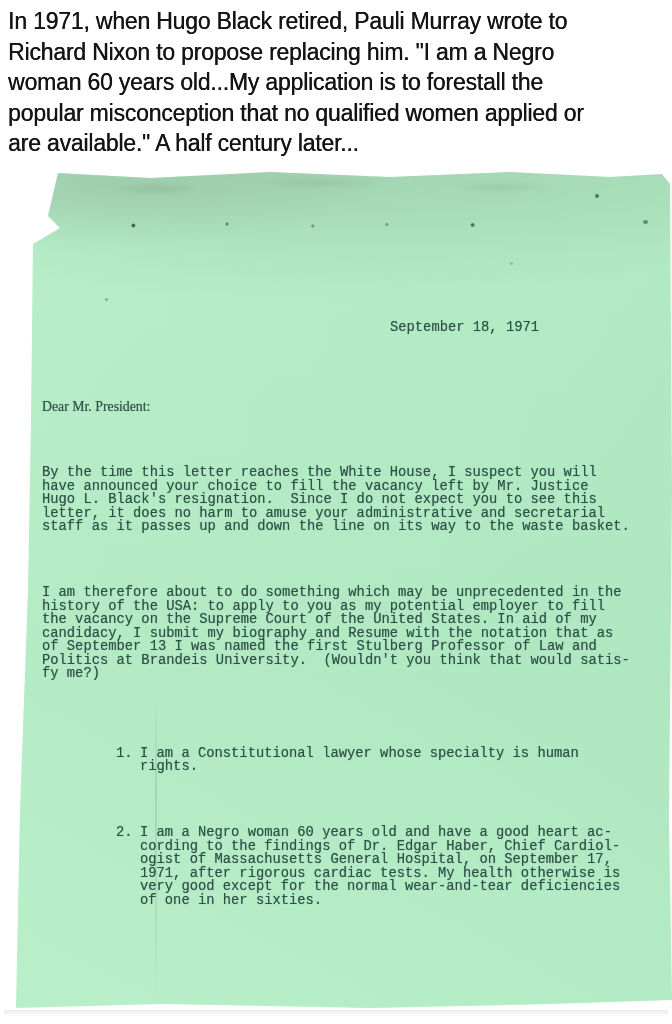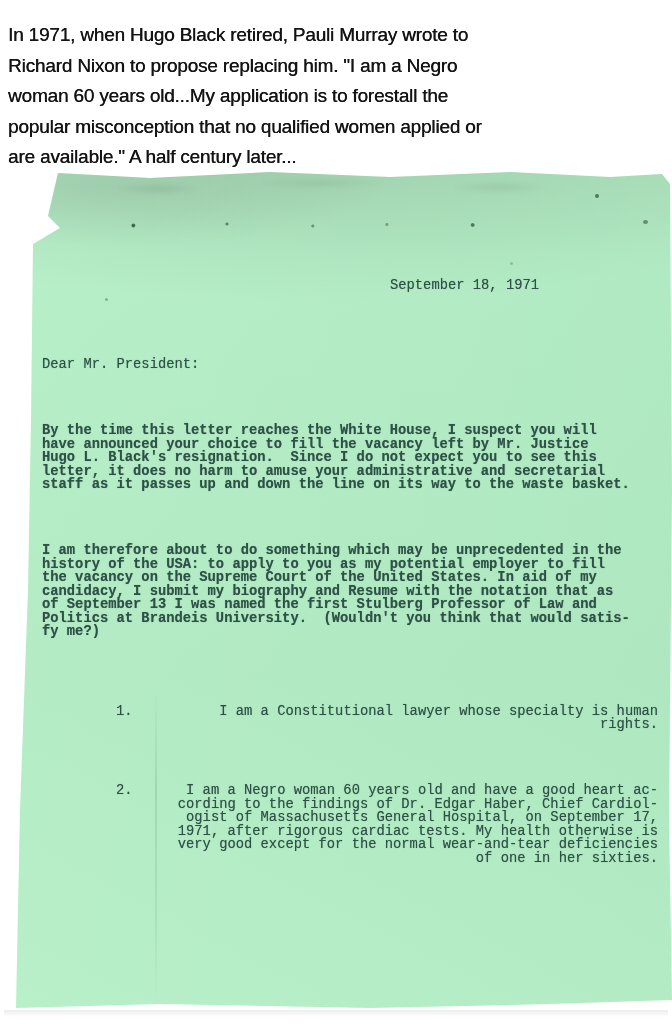--- a/index.html
+++ b/index.html
@@ -3,23 +3,23 @@
 <meta charset="utf-8">
 <style>
   * { margin:0; padding:0; box-sizing:border-box; }
   html,body { width:672px; height:1024px; background:#ffffff; overflow:hidden; }
   .page {
     position:relative; width:672px; height:1024px; background:#ffffff;
     font-family:"Liberation Sans", sans-serif;
   }
   
   .caption {
-    position:absolute; left:8px; top:20px; right:8px;
+    position:absolute; left:8px; top:6px; right:8px;
     font-family:"Liberation Sans", sans-serif;
-    font-size:19px; line-height:30.6px; font-weight:500;
+    font-size:23px; line-height:30.6px; font-weight:500;
     letter-spacing:-0.2px; color:#141414;
     text-shadow:0.35px 0 0 #141414;
     white-space:pre-wrap;
   }
   
   .paper {
     position:absolute; left:10px; top:170px; width:662px; height:842px;
     background:
       radial-gradient(140% 26% at 45% 0%, rgba(100,125,108,0.18), rgba(100,125,108,0) 60%),
       radial-gradient(60% 10% at 15% 2%, rgba(95,115,100,0.14), rgba(95,115,100,0) 70%),
@@ -65,27 +65,27 @@
   }
   
   .letter {
     position:absolute; left:32px; top:0; width:616px;
     font-family:"Liberation Mono", monospace;
     font-size:13.8px; line-height:13.5px;
     color:#2e5147;
     text-shadow:0 0 0.8px rgba(46,81,71,0.55);
     white-space:pre-wrap;
   }
-  .date       { margin-top:68px; margin-left:348px; }
+  .date       { margin-top:110px; margin-left:348px; }
   .address    { margin-top:25px; }
-  .salutation { margin-top:12px; }
-  .para       { margin-top:12px;font-weight:bold; }
+  .salutation { margin-top:12px;font-family:Liberation Serif, serif; }
+  .para       { margin-top:12px; }
   .item       { margin-top:12px; margin-left:74px; display:flex; }
   .item .num  { flex:none; width:24px; }
-  .item .txt  { flex:1; white-space:pre-wrap;text-align:right; }
+  .item .txt  { flex:1; white-space:pre-wrap; }
 </style>
 </head>
 <body>
 
 <div class="page">
 
   <div class="caption">In 1971, when Hugo Black retired, Pauli Murray wrote to
 Richard Nixon to propose replacing him. "I am a Negro
 woman 60 years old...My application is to forestall the
 popular misconception that no qualified women applied or

